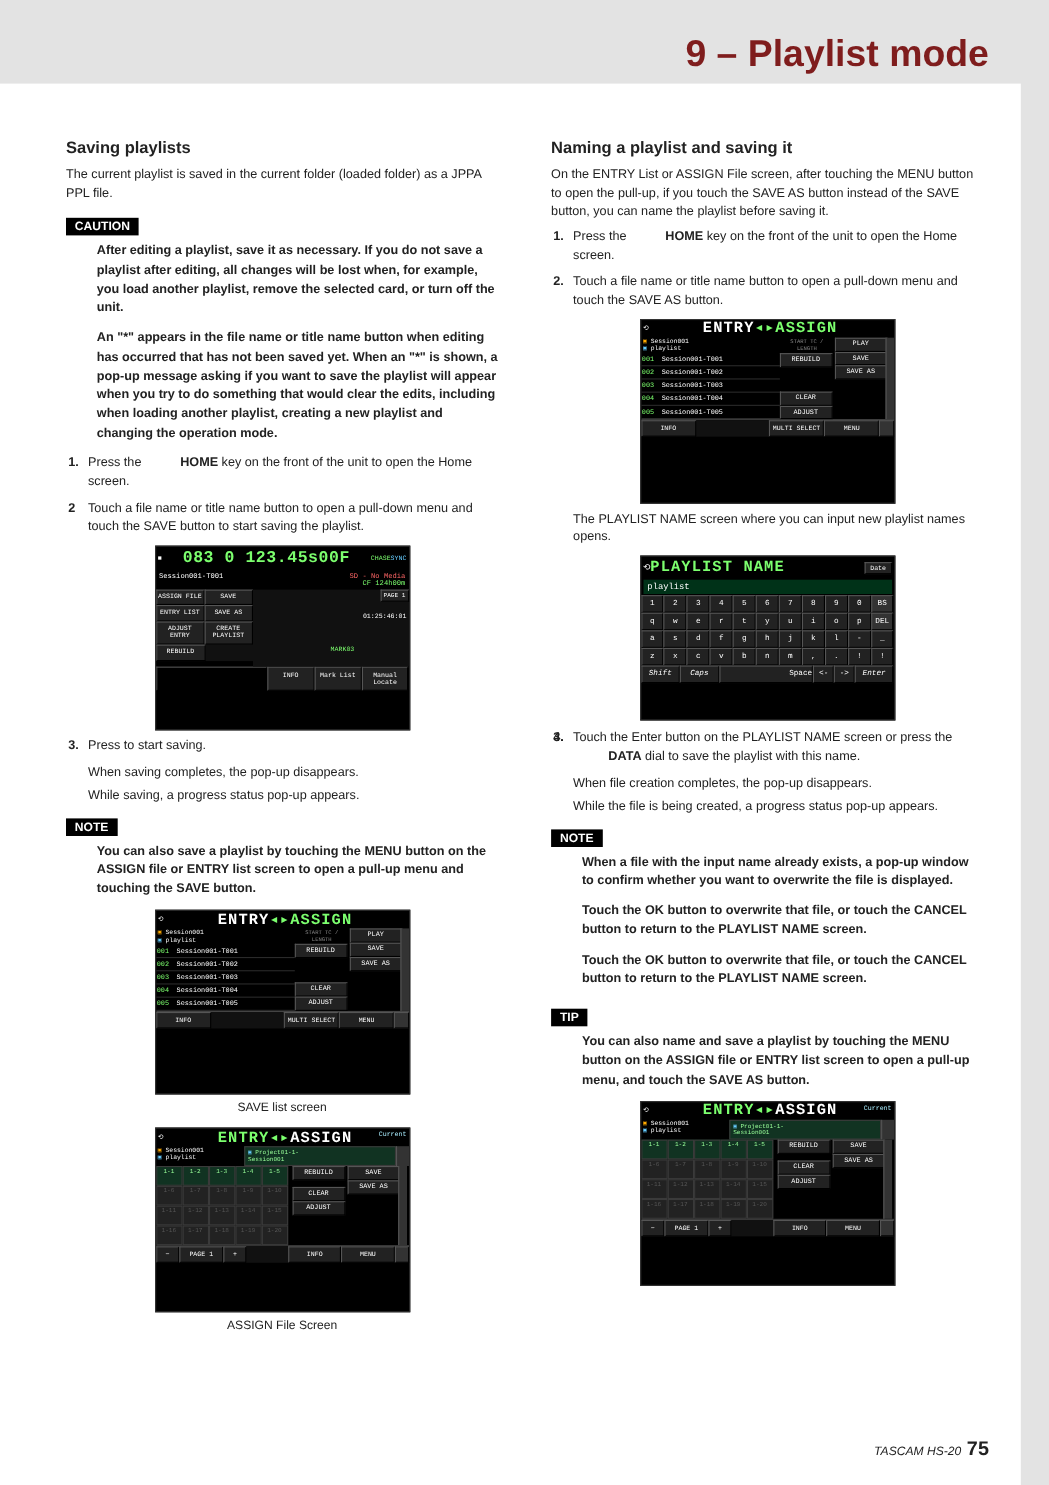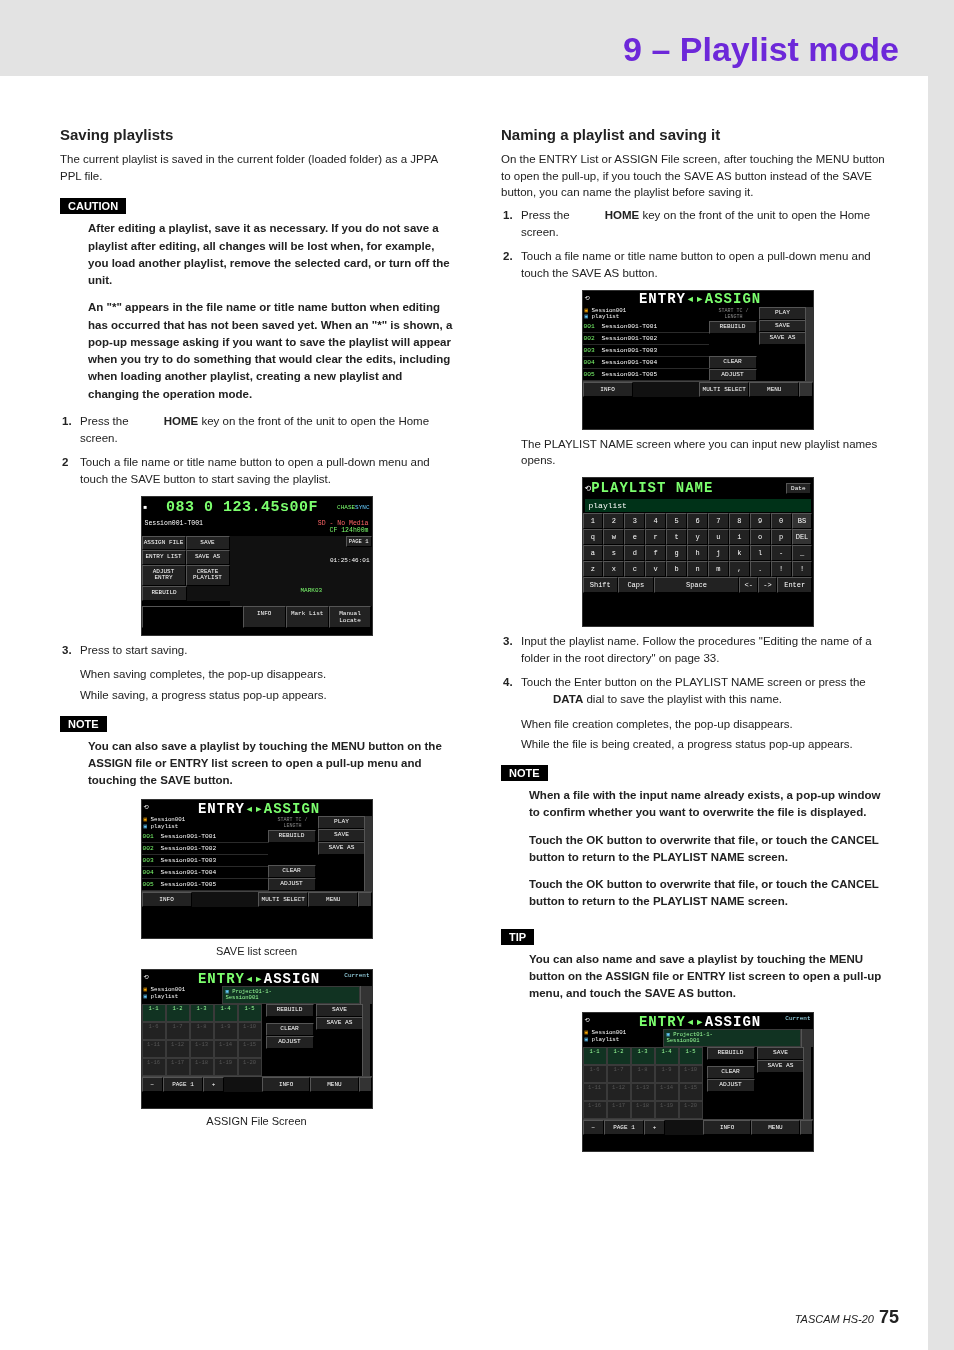--- a/index.html
+++ b/index.html
@@ -1,37 +1,37 @@
 <!DOCTYPE html>
 <html><head>
 <meta charset="utf-8">
 <style>
   * { box-sizing: border-box; margin: 0; padding: 0; }
   body { font-family: sans-serif; font-size: 12px; color: #222; background: #fff; }
   .page { width: 954px; height: 1350px; position: relative; padding: 40px 60px 30px 60px; background: #fff; }
   .gray-bar-top { position: absolute; top: 0; left: 0; right: 0; height: 76px; background: #e3e3e3; }
   .gray-bar-right { position: absolute; top: 0; right: 0; width: 26px; bottom: 0; background: #e3e3e3; }
-  .chapter-title { position: absolute; top: 30px; right: 55px; font-size: 34px; font-weight: 700; color: #6d28d9; }
+  .chapter-title { position: absolute; top: 30px; right: 55px; font-size: 34px; font-weight: 700; color: #7f1d1d; }
   .columns { position: absolute; top: 120px; left: 60px; right: 60px; bottom: 40px; display: flex; gap: 48px; }
   .col { flex: 1; min-width: 0; }
   h2 { font-size: 15px; font-weight: 700; margin: 6px 0 8px; }
   p { font-size: 11.5px; line-height: 1.45; margin: 0 0 6px; }
   ol { list-style: none; padding-left: 0; margin: 4px 0; }
   ol li { font-size: 11.5px; line-height: 1.45; margin: 0 0 8px; padding-left: 20px; position: relative; }
   ol li .num { position: absolute; left: 2px; top: 0; font-weight: 700; }
   .callout-label { display: inline-block; background: #000; color: #fff; font-weight: 700; font-size: 11px; padding: 2px 8px; margin: 8px 0 6px; }
   .callout-text { font-weight: 700; font-size: 11.5px; line-height: 1.5; padding-left: 28px; margin-bottom: 10px; }
   .indent p { padding-left: 20px; margin-bottom: 4px; }
   .caption { text-align: center; font-size: 11px; margin: 4px 0 12px; }
   .bold { font-weight: 700; margin-left: 32px; }
   .footer { position: absolute; bottom: 22px; right: 55px; font-style: italic; font-size: 11px; }
   .footer .pg { font-weight: 700; font-size: 18px; font-style: normal; margin-left: 2px; }
 
   
-  .lcd { width: 232px; height: 140px; margin: 8px auto 6px; background: #000; color: #7cff6e; font-family: "Courier New", monospace; font-size: 7px; border: 1px solid #333; position: relative; overflow: hidden; }
+  .lcd { width: 232px; height: 168px; margin: 8px auto 6px; background: #000; color: #7cff6e; font-family: "Courier New", monospace; font-size: 7px; border: 1px solid #333; position: relative; overflow: hidden; }
   .lcd .title-row { display: flex; justify-content: space-between; align-items: center; padding: 0 2px; height: 16px; }
   .lcd .title-row .left { color: #fff; font-size: 6.2px; line-height: 1; }
   .lcd .title-row .big { color: #7cff6e; font-size: 14px; font-weight: bold; letter-spacing: 1px; }
   .lcd .sidebtn { width: 48px; background: #222; color: #fff; font-size: 6.2px; text-align: center; padding: 2px 1px; border: 1px outset #555; line-height: 1.1; }
   .lcd .sidewrap { display: flex; }
   .lcd .listcol { flex: 1; }
   .lcd .btncol { width: 50px; display: flex; flex-direction: column; }
   .lcd .btncol2 { width: 46px; display: flex; flex-direction: column; }
   .lcd .entry { display: flex; border-bottom: 1px solid #2a2a2a; }
   .lcd .entry .n { width: 18px; color: #7cff6e; padding: 2px 1px; font-size: 6.2px; }
@@ -64,22 +64,22 @@
   .lcd .assign-top { display:flex; }
   .lcd .assign-top .sesscol { width:80px; padding:1px 2px; color:#fff; font-size:5.8px; line-height:1.1;}
 
   
   .lcd.kbd .namebar { display:flex; align-items:center; padding:2px; }
   .lcd.kbd .namebar .title { color:#7cff6e; font-size:14px; font-weight:bold; letter-spacing:1px; }
   .lcd.kbd .namebar .date { background:#222; color:#fff; font-size:6px; padding:1px 4px; border:1px outset #555;}
   .lcd.kbd .input { background:#003218; color:#fff; padding:2px 4px; margin:1px 2px; font-size:8px;}
   .lcd.kbd .krow { display:flex; }
   .lcd.kbd .krow .k { flex:1; background:#222; color:#fff; border:1px outset #555; text-align:center; padding:3px 0; font-size:7px; height:16px;}
-  .lcd.kbd .krow .k.w2 { flex:2; }
-  .lcd.kbd .krow .k.w5 { flex:5; }
+  .lcd.kbd .krow .k.w2 { flex:2;font-style:italic; }
+  .lcd.kbd .krow .k.w5 { flex:5;text-align:right; }
   .lcd.kbd .krow .k.bs { background:#333;}
 </style>
 </head>
 <body>
 
 <div class="page">
   <div class="gray-bar-top"></div>
   <div class="gray-bar-right"></div>
   <div class="chapter-title">9 – Playlist mode</div>
 
@@ -441,21 +441,20 @@
           <div class="k w2">Caps</div>
           <div class="k w5">Space</div>
           <div class="k">&lt;-</div>
           <div class="k">-&gt;</div>
           <div class="k w2">Enter</div>
         </div>
       </div>
 
       <ol>
         <li><span class="num">3.</span>
-          <span>Input the playlist name. Follow the procedures "Editing the name of a folder in the root directory" on page 33.</span>
         </li>
         <li><span class="num">4.</span>
           <span>Touch the Enter button on the PLAYLIST NAME screen or press the </span><span class="bold">DATA</span><span> dial to save the playlist with this name.</span>
         </li>
       </ol>
       <div class="indent">
         <p>When file creation completes, the pop-up disappears.</p>
         <p>While the file is being created, a progress status pop-up appears.</p>
       </div>
 

